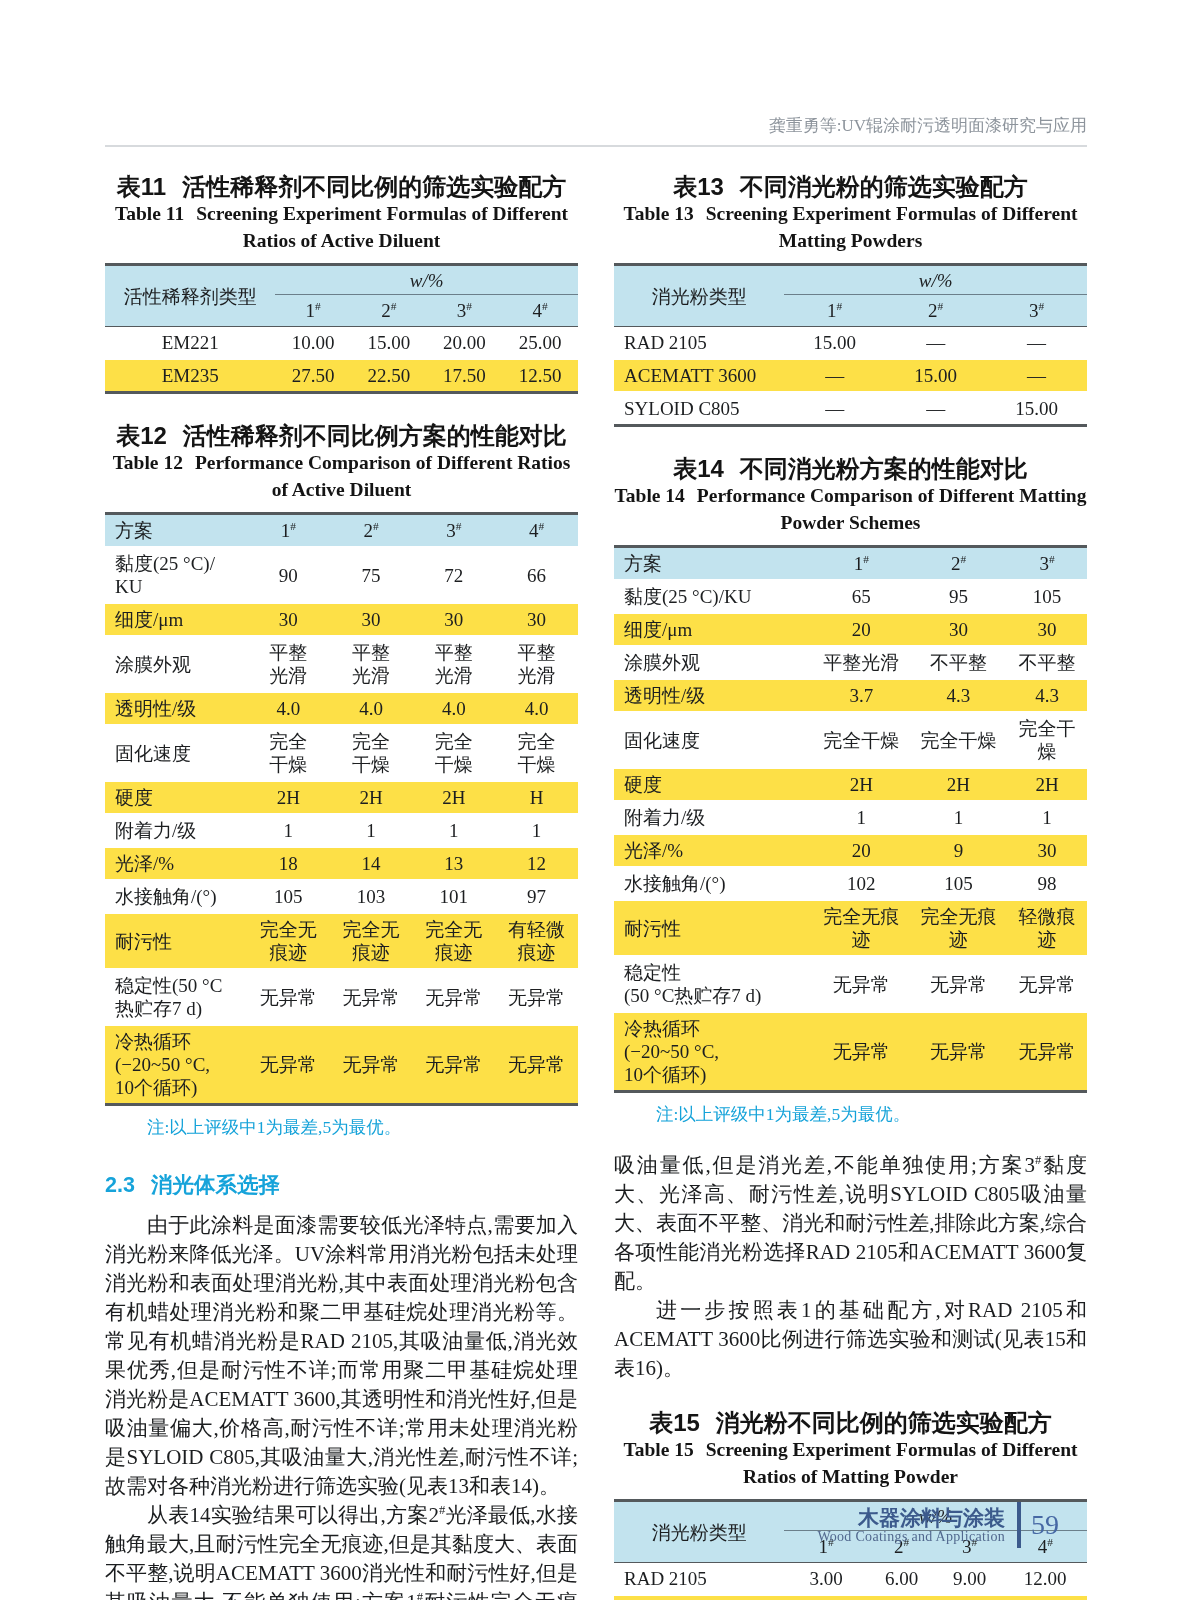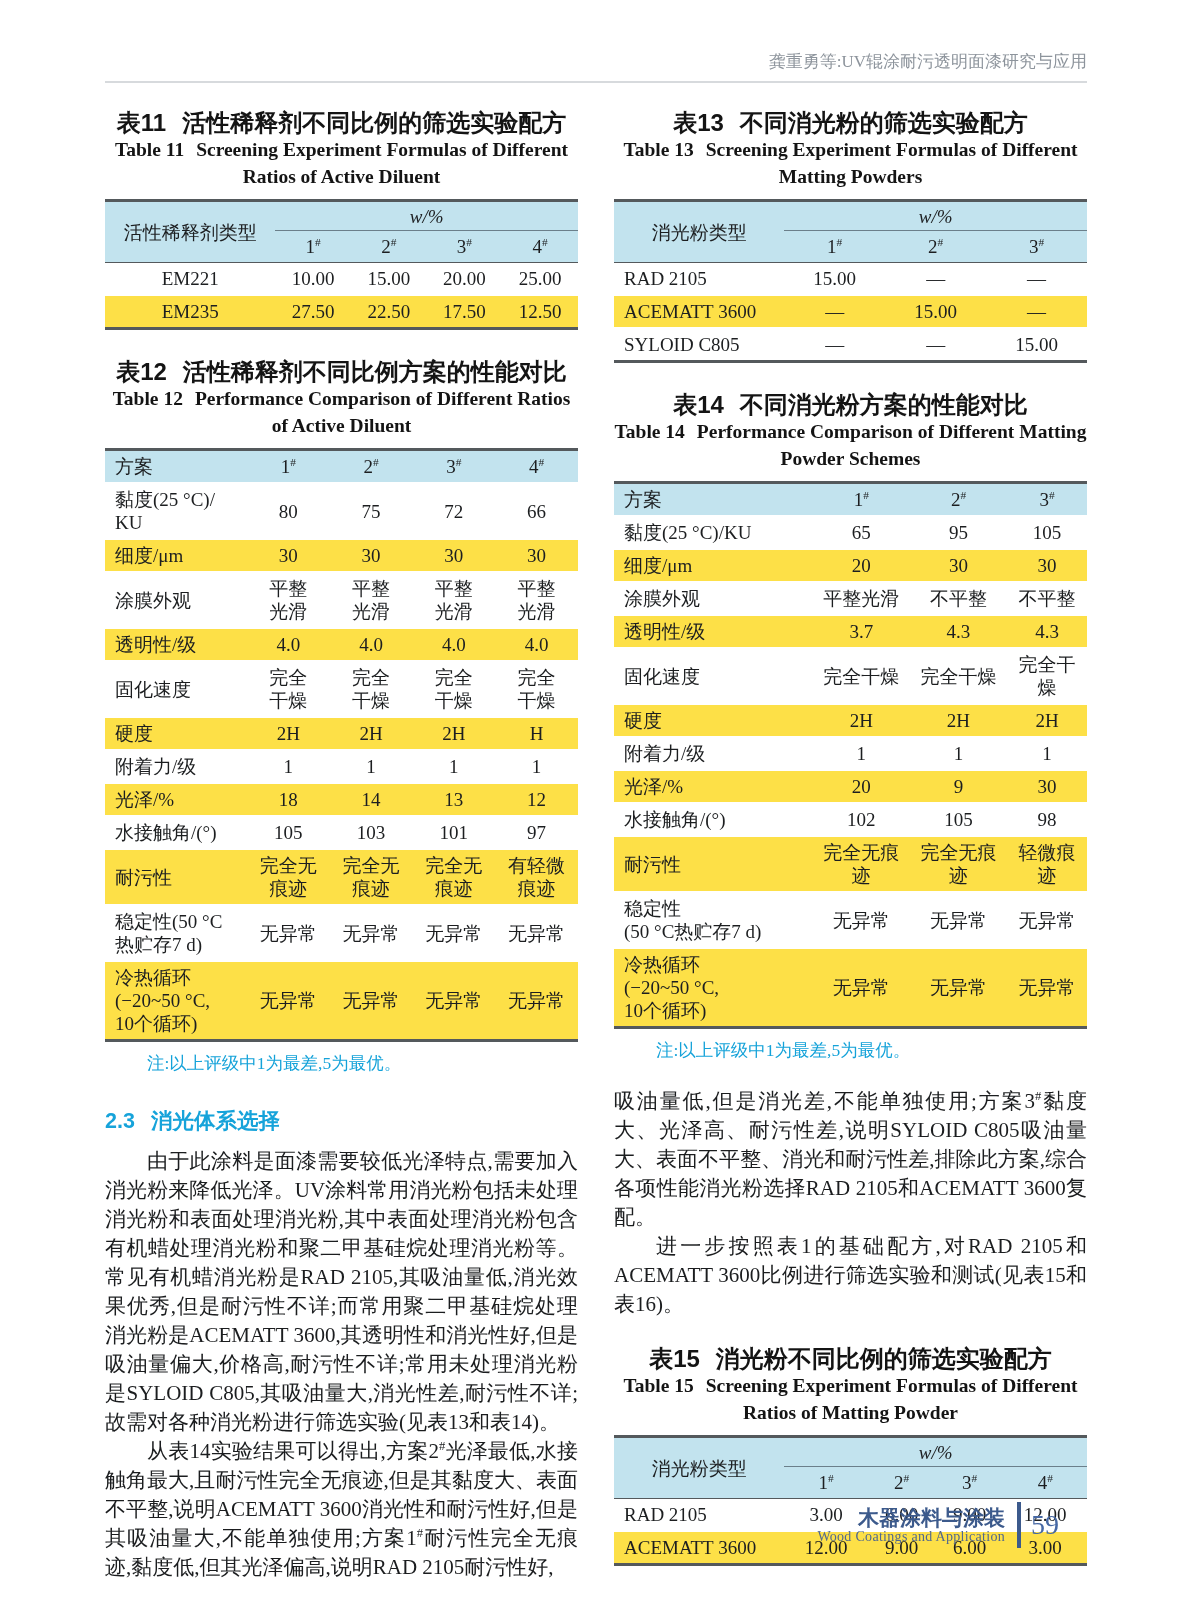--- a/index.html
+++ b/index.html
@@ -1,17 +1,17 @@
 <!DOCTYPE html>
 <html lang="zh"><head>
 <meta charset="utf-8">
 <style>
   html,body{margin:0;padding:0;background:#ffffff;}
   .page{position:relative;width:1187px;height:1600px;background:#fff;box-sizing:border-box;
-        padding:52px 100px 0 105px;overflow:hidden;color:#1f2123;
+        padding:116px 100px 0 105px;overflow:hidden;color:#1f2123;
         font-family:"Liberation Serif","DejaVu Serif",serif;}
   .running-head{text-align:right;color:#8d949c;font-size:17px;line-height:20px;
         padding-bottom:9px;border-bottom:2px solid #d7dadd;}
   .columns{display:flex;gap:36px;margin-top:26px;}
   .col{flex:1;min-width:0;}
 
   
   .tbl-caption{text-align:center;margin:0 0 9px 0;color:#141414;}
   .cap-cn{font-family:"Liberation Sans","DejaVu Sans",sans-serif;font-weight:bold;
           font-size:24px;line-height:27px;}
@@ -129,21 +129,21 @@
                 <th class="col-h">1<sup>#</sup></th>
                 <th class="col-h">2<sup>#</sup></th>
                 <th class="col-h">3<sup>#</sup></th>
                 <th class="col-h">4<sup>#</sup></th>
               </tr>
             </thead>
             <tbody>
               <tr>
                 <td class="row-label">黏度(25 °C)/
 KU</td>
-                <td class="cell">80</td>
+                <td class="cell">90</td>
                 <td class="cell">75</td>
                 <td class="cell">72</td>
                 <td class="cell">66</td>
               </tr>
               <tr class="shaded">
                 <td class="row-label">细度/μm</td>
                 <td class="cell">30</td>
                 <td class="cell">30</td>
                 <td class="cell">30</td>
                 <td class="cell">30</td>

